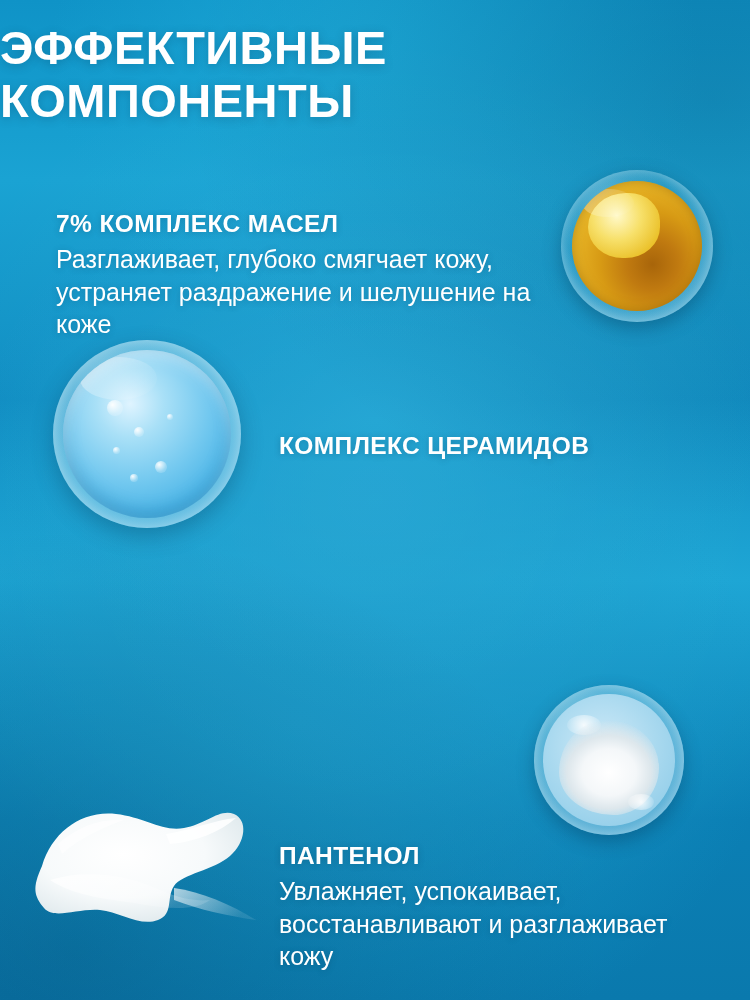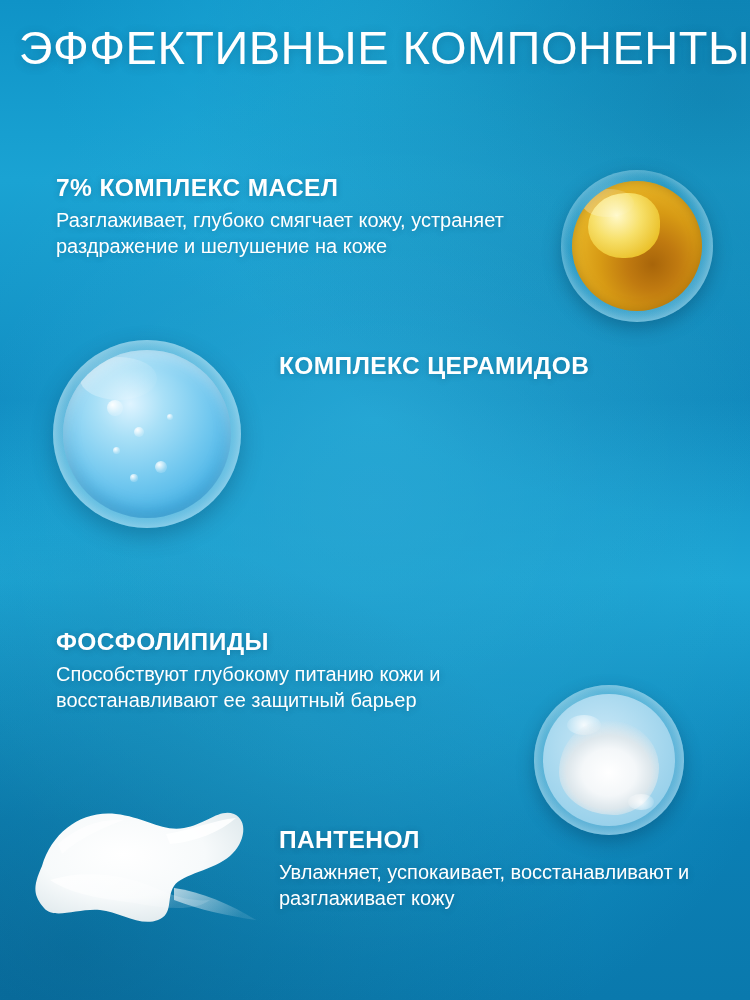--- a/index.html
+++ b/index.html
@@ -34,56 +34,57 @@
       radial-gradient(ellipse 100% 60% at 10% 95%, rgba(0,40,70,0.22) 0%, rgba(0,0,0,0) 70%),
       radial-gradient(ellipse 100% 60% at 95% 10%, rgba(0,40,70,0.18) 0%, rgba(0,0,0,0) 70%);
     pointer-events: none;
   }
 
   .title {
     position: absolute;
     top: 22px;
     left: 0;
     width: 750px;
-    text-align: right;
+    text-align: left;
     color: #ffffff;
-    font-weight: normal;
+    font-weight: bold;
     font-size: 47px;
     line-height: 1.12;
     letter-spacing: 0.5px;
     text-transform: uppercase;
     text-shadow: 0 2px 10px rgba(0,50,80,0.25);
   }
 
   .block {
     position: absolute;
     z-index: 3;
+    margin-top: 36px;
   }
   .block h2 {
     margin: 0 0 5px 0;
     color: #ffffff;
     font-size: 24.5px;
     font-weight: bold;
     letter-spacing: 0.4px;
     text-transform: uppercase;
     text-shadow: 0 1px 6px rgba(0,50,80,0.28);
   }
   .block p {
     margin: 0;
     color: #ffffff;
-    font-size: 20px;
+    font-size: 25px;
     line-height: 1.3;
     font-weight: 400;
     text-shadow: 0 1px 6px rgba(0,50,80,0.25);
   }
 
   #block-oils   { top: 174px; left: 56px; width: 500px; }
-  #block-cer    { top: 352px; left: 279px; width: 440px; }
+  #block-cer    { top: 396px; left: 279px; width: 440px; }
   #block-phos   { top: 628px; left: 56px; width: 500px; }
-  #block-panth  { top: 826px; left: 279px; width: 440px; }
+  #block-panth  { top: 806px; left: 279px; width: 440px; }
 
   
   .glass-bowl {
     position: absolute;
     border-radius: 50%;
     z-index: 2;
   }
   #oil-bowl {
     top: 170px;
     left: 561px;
@@ -239,24 +240,20 @@
       <span class="bub b5"></span>
       <span class="bub b6"></span>
       <span class="rim-sheen"></span>
     </div>
   </div>
 
   <div class="block" id="block-cer">
     <h2>КОМПЛЕКС ЦЕРАМИДОВ</h2>
   </div>
 
-  <div class="block" id="block-phos">
-    <h2>ФОСФОЛИПИДЫ</h2>
-    <p>Способствуют глубокому питанию кожи и восстанавливают ее защитный барьер</p>
-  </div>
 
   <div class="glass-bowl" id="powder-bowl">
     <div class="inner">
       <div class="dust1"></div>
       <div class="heap"></div>
       <div class="dust2"></div>
     </div>
   </div>
 
   <div id="cream">

